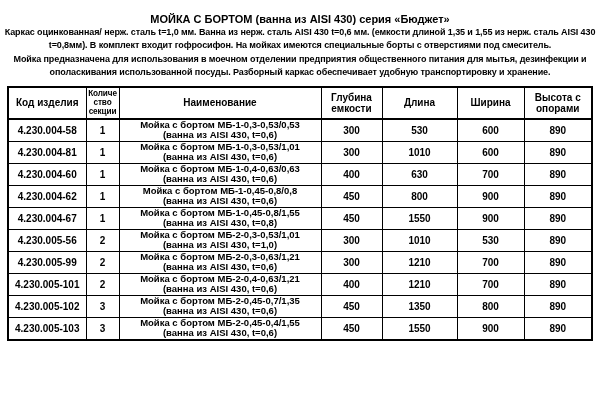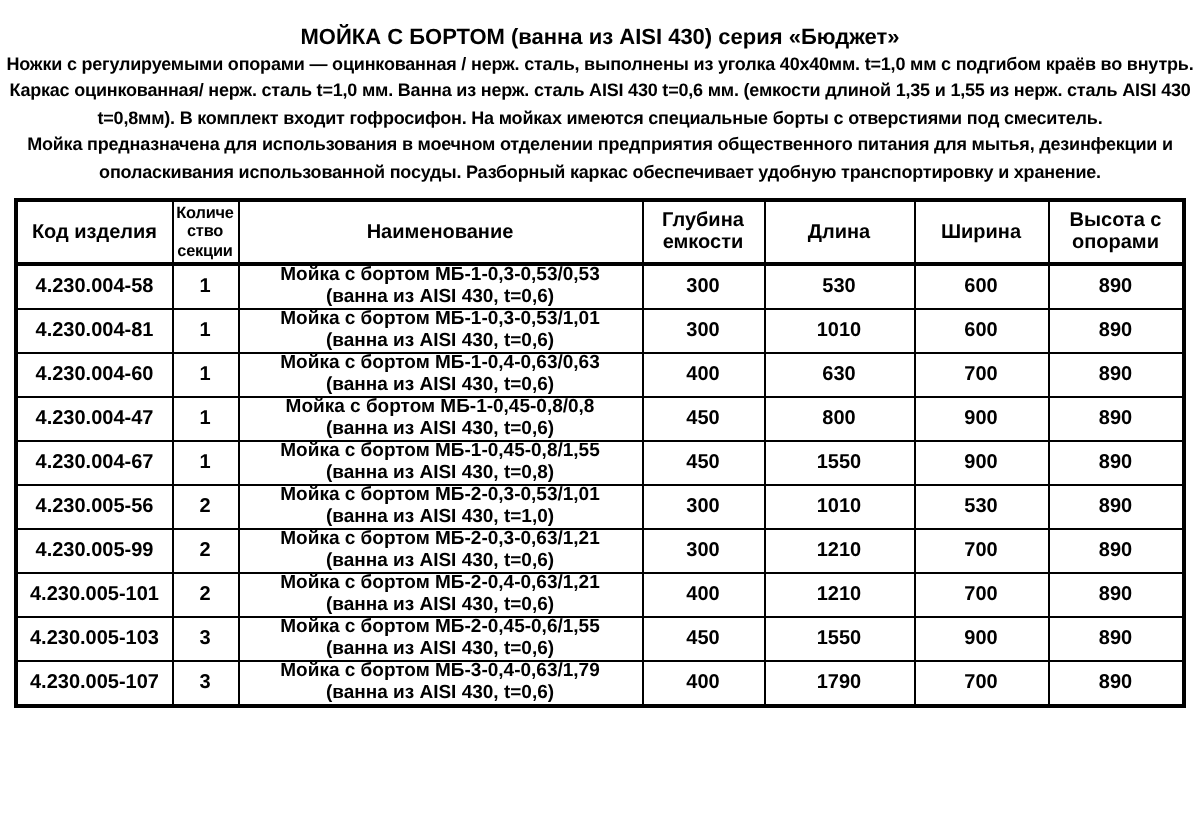--- a/index.html
+++ b/index.html
@@ -59,21 +59,20 @@
   .name-line { font-size: 9.5px; line-height: 10.5px; white-space: nowrap; }
 </style>
 </head>
 <body>
 
 <div class="doc">
 
   <div class="title">МОЙКА С БОРТОМ (ванна из AISI 430) серия «Бюджет»</div>
 
   <div class="intro">
-    <div class="intro-line">Ножки с регулируемыми опорами — оцинкованная / нерж. сталь, выполнены из уголка 40х40мм. t=1,0 мм с подгибом краёв во внутрь.</div>
     <div class="intro-line">Каркас оцинкованная/ нерж. сталь t=1,0 мм. Ванна из нерж. сталь AISI 430 t=0,6 мм. (емкости длиной 1,35 и 1,55 из нерж. сталь AISI 430</div>
     <div class="intro-line">t=0,8мм). В комплект входит гофросифон. На мойках имеются специальные борты с отверстиями под смеситель.</div>
     <div class="intro-line">Мойка предназначена для использования в моечном отделении предприятия общественного питания для мытья, дезинфекции и</div>
     <div class="intro-line">ополаскивания использованной посуды. Разборный каркас обеспечивает удобную транспортировку и хранение.</div>
   </div>
 
   <table class="spec-table">
     <colgroup>
       <col style="width:78px">
       <col style="width:33px">
@@ -125,21 +124,21 @@
     <td>
       <div class="name-line">Мойка с бортом МБ-1-0,4-0,63/0,63</div>
       <div class="name-line">(ванна из AISI 430, t=0,6)</div>
     </td>
     <td>400</td>
     <td>630</td>
     <td>700</td>
     <td>890</td>
   </tr>
         <tr>
-    <td>4.230.004-47</td>
+    <td>4.230.004-62</td>
     <td>1</td>
     <td>
       <div class="name-line">Мойка с бортом МБ-1-0,45-0,8/0,8</div>
       <div class="name-line">(ванна из AISI 430, t=0,6)</div>
     </td>
     <td>450</td>
     <td>800</td>
     <td>900</td>
     <td>890</td>
   </tr>
@@ -185,39 +184,39 @@
     <td>
       <div class="name-line">Мойка с бортом МБ-2-0,4-0,63/1,21</div>
       <div class="name-line">(ванна из AISI 430, t=0,6)</div>
     </td>
     <td>400</td>
     <td>1210</td>
     <td>700</td>
     <td>890</td>
   </tr>
         <tr>
+    <td>4.230.005-102</td>
+    <td>3</td>
+    <td>
+      <div class="name-line">Мойка с бортом МБ-2-0,45-0,7/1,35</div>
+      <div class="name-line">(ванна из AISI 430, t=0,6)</div>
+    </td>
+    <td>450</td>
+    <td>1350</td>
+    <td>800</td>
+    <td>890</td>
+  </tr>
+        <tr>
     <td>4.230.005-103</td>
     <td>3</td>
     <td>
-      <div class="name-line">Мойка с бортом МБ-2-0,45-0,6/1,55</div>
+      <div class="name-line">Мойка с бортом МБ-2-0,45-0,4/1,55</div>
       <div class="name-line">(ванна из AISI 430, t=0,6)</div>
     </td>
     <td>450</td>
     <td>1550</td>
     <td>900</td>
     <td>890</td>
   </tr>
-        <tr>
-    <td>4.230.005-107</td>
-    <td>3</td>
-    <td>
-      <div class="name-line">Мойка с бортом МБ-3-0,4-0,63/1,79</div>
-      <div class="name-line">(ванна из AISI 430, t=0,6)</div>
-    </td>
-    <td>400</td>
-    <td>1790</td>
-    <td>700</td>
-    <td>890</td>
-  </tr>
       </tbody>
   </table>
 
 </div>
 
 </body></html>

